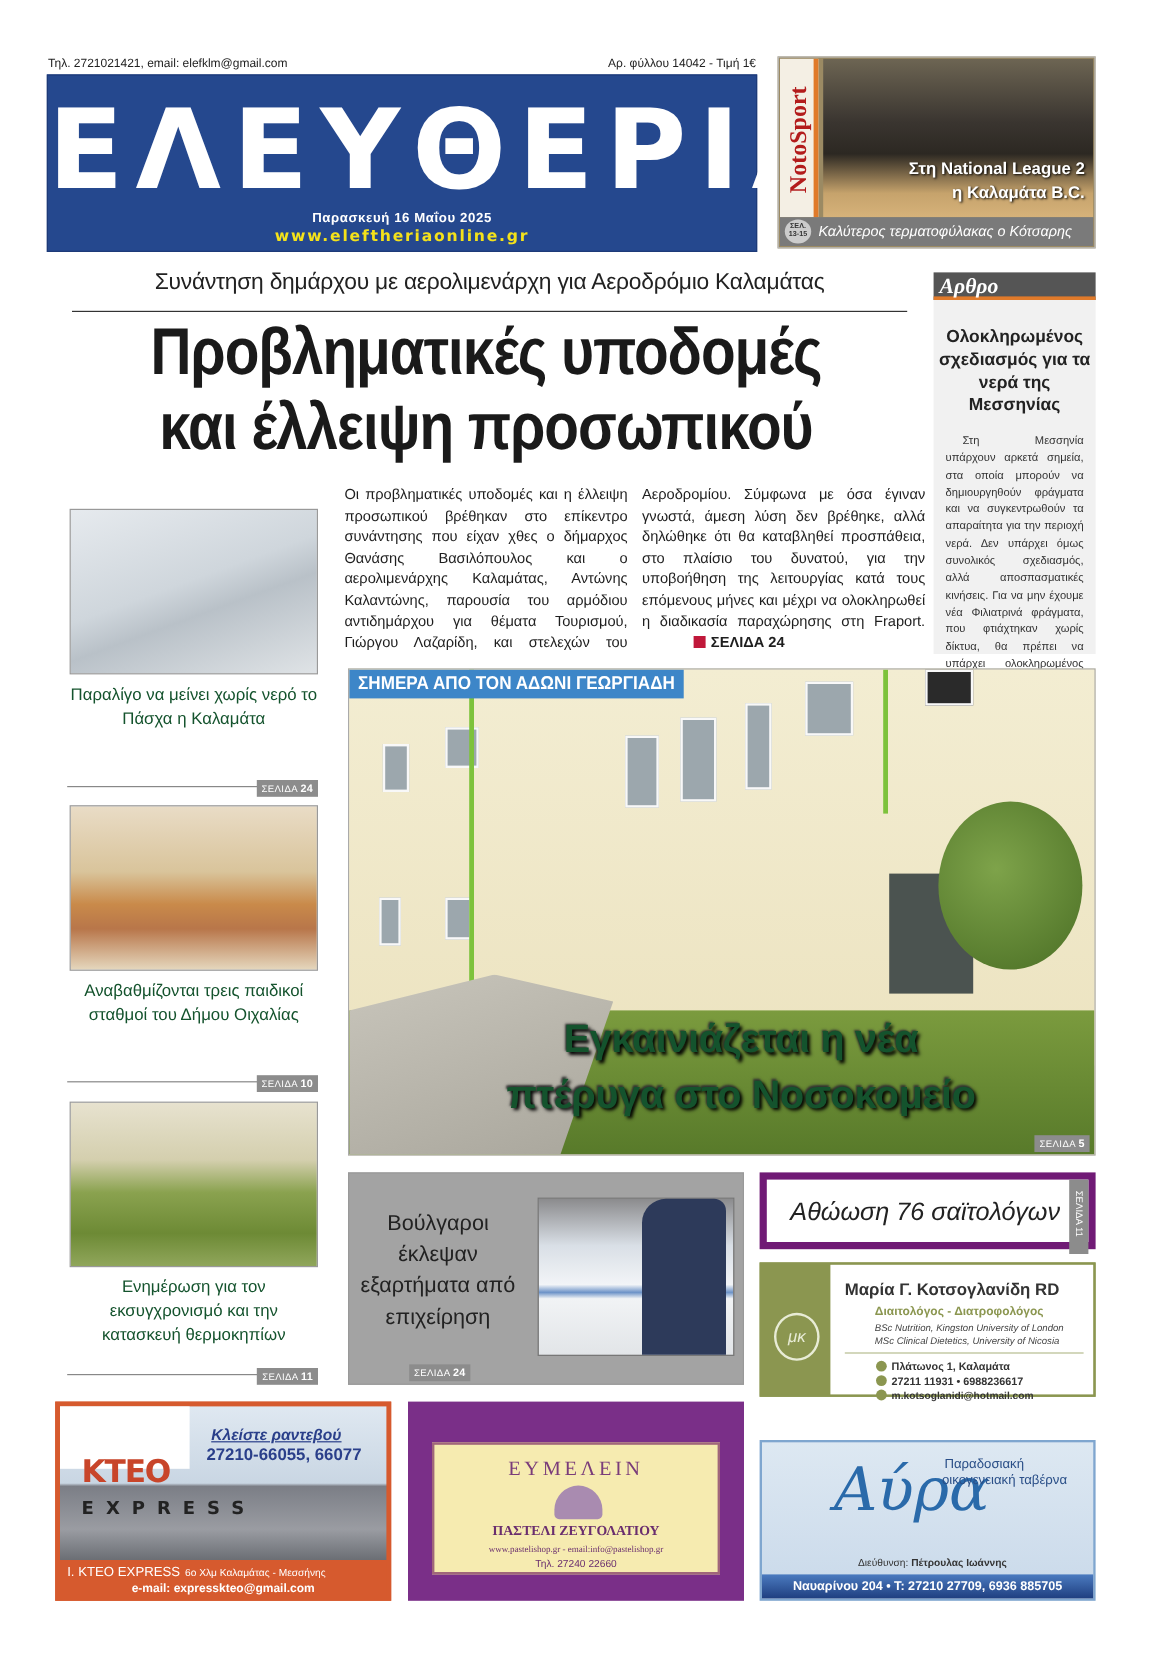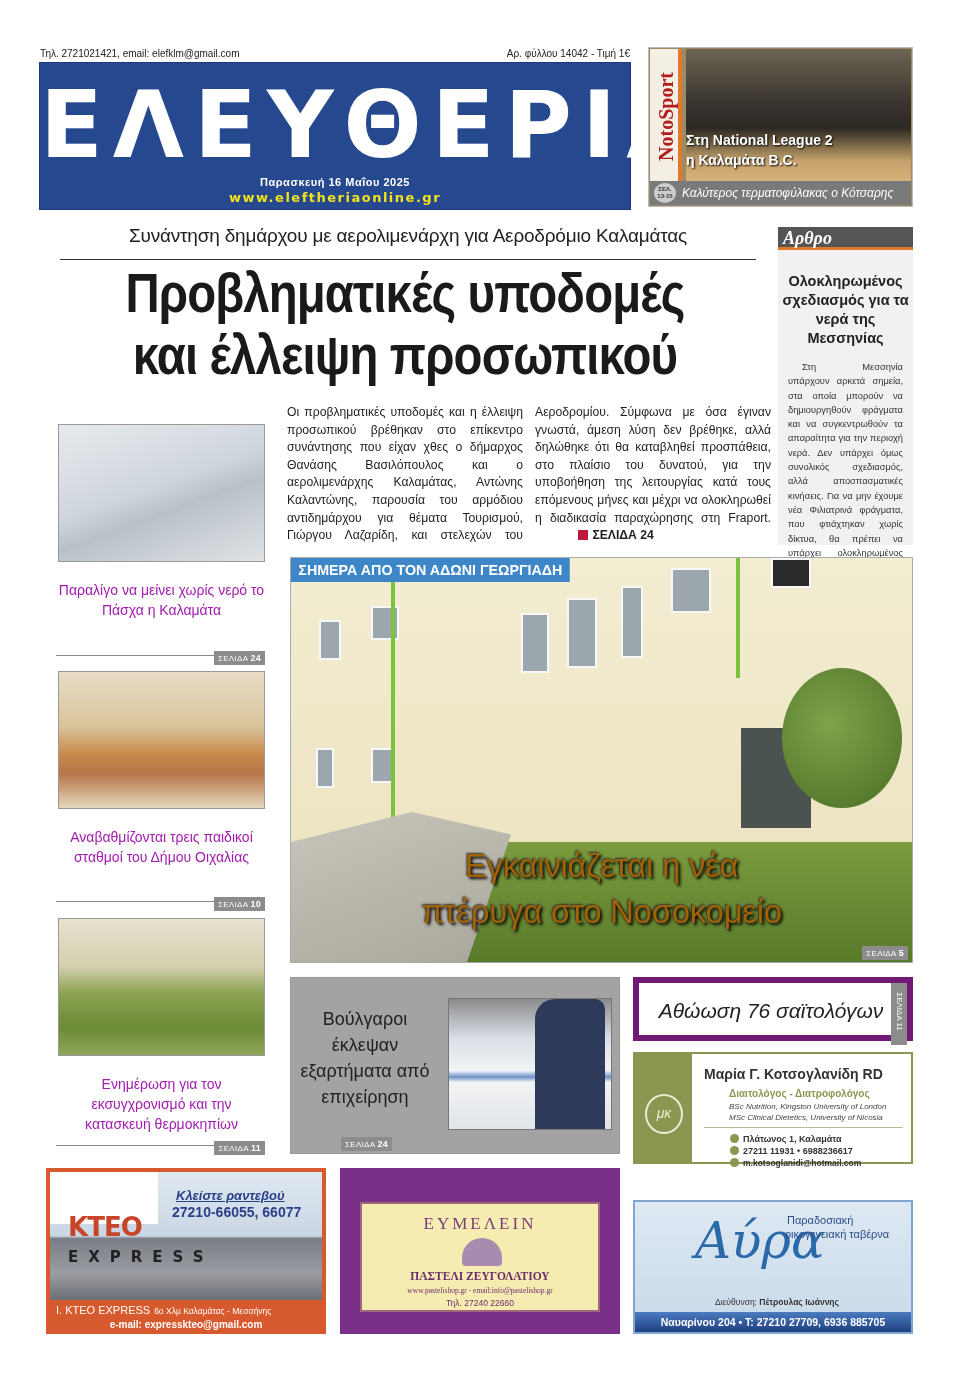--- a/index.html
+++ b/index.html
@@ -7,49 +7,49 @@
 .abs{position:absolute}
 .topline{font-size:10px;color:#222}
 .masthead{left:39px;top:62px;width:592px;height:148px;background:#25488e;border:1px solid #1d3a78}
 .logo{position:absolute;left:0;top:8px;width:100%;text-align:center;color:#fff;font-family:"DejaVu Sans",sans-serif;font-weight:bold;font-size:92px;letter-spacing:10px;line-height:110px}
 .mdate{position:absolute;left:0;top:113px;width:100%;text-align:center;color:#fff;font-size:11px;font-weight:bold;letter-spacing:.5px}
 .murl{position:absolute;left:0;top:127px;width:100%;text-align:center;color:#f4e21a;font-size:13px;font-weight:bold;letter-spacing:1.5px;font-family:"DejaVu Sans",sans-serif}
 .sport{left:648px;top:47px;width:265px;height:160px;border:1px solid #bbb;background:#9b8a63}
 .sport .brand{position:absolute;left:1px;top:1px;width:32px;height:132px;background:#f4efe4;border-right:4px solid #e07a2a}
 .sport .brand span{position:absolute;left:-50px;top:56px;width:132px;transform:rotate(-90deg);color:#b31c1c;font-family:"Liberation Serif",serif;font-weight:bold;font-size:20px;text-align:center}
 .sport .photo{position:absolute;left:37px;top:1px;right:1px;height:132px;background:linear-gradient(180deg,#6d6553 0%,#3a3530 40%,#2c2822 60%,#c6a36c 85%,#d6b27a 100%)}
-.sport .cap{position:absolute;left:37px;right:2px;top:82px;color:#fff;font-size:14px;font-weight:bold;text-align:left;padding-right:6px;line-height:20px;text-shadow:1px 1px 2px #000}
+.sport .cap{position:absolute;left:37px;right:2px;top:82px;color:#fff;font-size:14px;font-weight:bold;text-align:right;padding-right:6px;line-height:20px;text-shadow:1px 1px 2px #000}
 .sport .foot{position:absolute;left:1px;right:1px;bottom:1px;height:24px;background:#7a7a7a;color:#fff;font-style:italic;font-size:12px;line-height:24px;padding-left:32px}
 .sport .sel{position:absolute;left:4px;top:2px;width:22px;height:20px;border-radius:50%;background:#ccc;color:#333;font-size:6px;line-height:7px;text-align:center;padding-top:3px;font-weight:bold;font-style:normal}
 .supra{left:60px;top:225px;width:696px;font-size:19px;color:#222;border-bottom:1px solid #333;padding-bottom:12px;text-align:center;letter-spacing:-.2px}
 .headline{left:40px;top:262px;width:730px;font-family:"Liberation Sans",sans-serif;font-weight:bold;font-size:55px;line-height:62px;text-align:center;letter-spacing:-1px;transform:scaleX(.86);transform-origin:center top;color:#1a1a1a}
 .body{left:287px;top:404px;width:484px;font-size:12.2px;line-height:17.6px;column-count:2;column-gap:12px;text-align:justify;color:#1e1e1e}
 .body .ref{color:#1e1e1e;font-weight:bold}
 .body .sq{display:inline-block;width:10px;height:10px;background:#c0183a;vertical-align:-1px;margin-right:4px}
 .arthro{left:778px;top:227px;width:135px;height:318px;background:#f1f1f1}
 .arthro .hd{height:23px;background:#555;border-bottom:3px solid #e07a2a;color:#fff;font-family:"Liberation Serif",serif;font-style:italic;font-weight:bold;font-size:18px;padding-left:5px;line-height:22px}
 .arthro h3{font-size:14.5px;line-height:19px;text-align:center;margin:22px 2px 12px;font-weight:bold;color:#222}
 .arthro p{font-size:9.3px;line-height:14.3px;text-align:justify;padding:0 6px;text-indent:14px;color:#333;border-bottom:1px solid #333;margin:0 4px}
 .arthro .pg{font-size:10px;font-weight:bold;font-style:italic;text-align:right;padding-right:6px;margin-top:2px}
 .lcard{left:58px;width:207px}
 .lcard .img{width:207px;height:138px;border:1px solid #999}
-.lcard .cap{text-align:center;font-size:14px;line-height:20px;color:#a21caf;margin-top:18px}
+.lcard .cap{text-align:center;font-size:14px;line-height:20px;color:#14532d;margin-top:6px}
 .lcard .rule{position:absolute;left:-2px;width:207px;border-top:1px solid #888}
 .tag{display:inline-block;background:#8c8c8c;color:#fff;font-size:8px;padding:2px 4px;letter-spacing:.3px}
 .tag b{font-size:9px}
 .hosp{left:290px;top:557px;width:623px;height:406px;border:1px solid #aaa;overflow:hidden;background:#efe8c8}
 .hosp .sky{position:absolute;left:0;top:0;right:0;height:330px;background:linear-gradient(180deg,#f3edd2 0%,#ece3c0 100%)}
 .hosp .grass{position:absolute;left:0;bottom:0;right:0;height:120px;background:linear-gradient(180deg,#7b9b3e,#587a2a)}
 .hosp .path{position:absolute;left:0;bottom:0;width:220px;height:150px;background:linear-gradient(160deg,#c8c5bb,#a9a69c);clip-path:polygon(0 20%,55% 0,100% 15%,80% 100%,0 100%)}
 .hosp .win{position:absolute;background:#9ca7ad;border:2px solid #f8f8f8}
 .hosp .pole{position:absolute;width:4px;background:#7dc23c}
 .hosp .door{position:absolute;left:450px;top:170px;width:70px;height:100px;background:#4b5350}
 .hosp .tree{position:absolute;right:10px;top:110px;width:120px;height:140px;border-radius:50%;background:radial-gradient(circle at 40% 40%,#7ea34a,#4a6e24)}
 .hosp .banner{position:absolute;left:0;top:0;height:24px;background:#3d86c8;color:#fff;font-weight:bold;font-size:15.5px;line-height:24px;padding:0 8px;transform:scaleX(.92);transform-origin:left}
-.hosp .title{position:absolute;left:0;top:285px;width:100%;text-align:center;color:#a16207;font-weight:normal;font-size:33px;line-height:46px;text-shadow:2px 2px 3px #000,-1px -1px 2px #333;letter-spacing:-.3px}
+.hosp .title{position:absolute;left:16px;top:285px;width:100%;text-align:center;color:#14532d;font-weight:bold;font-size:33px;line-height:46px;text-shadow:2px 2px 3px #000,-1px -1px 2px #333;letter-spacing:-.3px}
 .hosp .tag{position:absolute;right:4px;bottom:2px}
 .bulg{left:290px;top:977px;width:330px;height:177px;border:1px solid #999;background:#a3a3a3}
 .bulg .txt{position:absolute;left:4px;top:28px;width:140px;text-align:center;font-size:18px;line-height:26px;color:#222}
 .bulg .img{position:absolute;left:157px;top:20px;width:164px;height:132px;border:1px solid #777;background:linear-gradient(180deg,#8b8b8d 0%,#d9dfe6 30%,#f2f4f7 55%,#6d93c8 60%,#f1f3f5 64%,#e2e5e8 100%)}
 .bulg .cop{position:absolute;right:6px;top:0;width:70px;height:130px;background:#2d3a5a;border-radius:20px 10px 0 0}
 .bulg .tag{position:absolute;left:50px;bottom:2px}
 .athos{left:633px;top:977px;width:280px;height:64px;border:6px solid #701a75}
 .athos .t{position:absolute;left:0;top:16px;width:264px;text-align:center;font-style:italic;font-size:21px;color:#222}
 .athos .side{position:absolute;right:0;top:0;width:16px;height:62px;background:#8c8c8c}
 .athos .side span{position:absolute;left:-22px;top:24px;width:60px;transform:rotate(90deg);color:#fff;font-size:8px;text-align:center}

